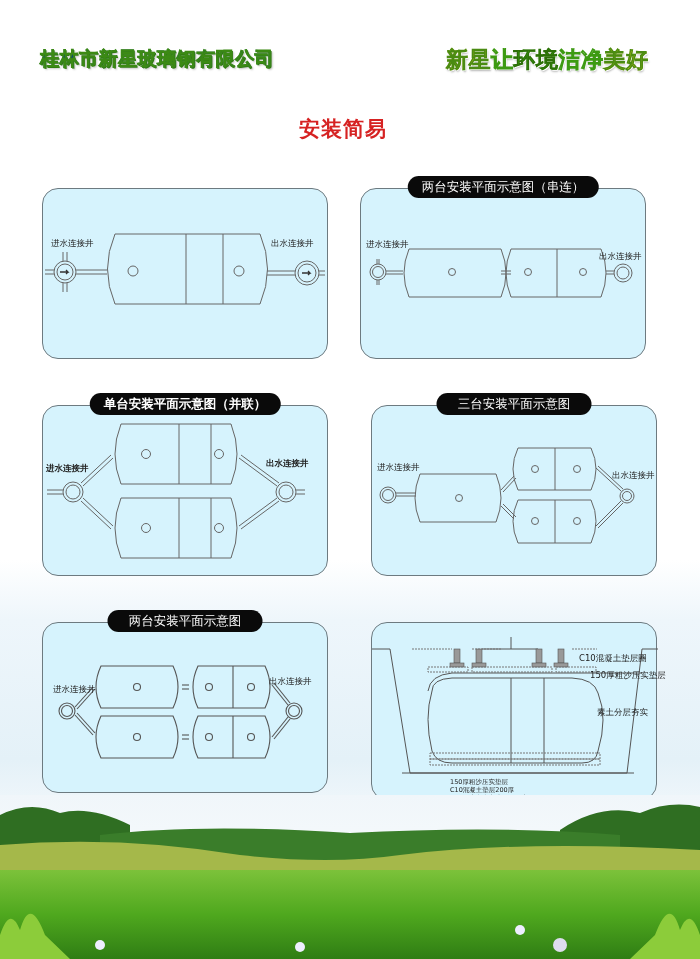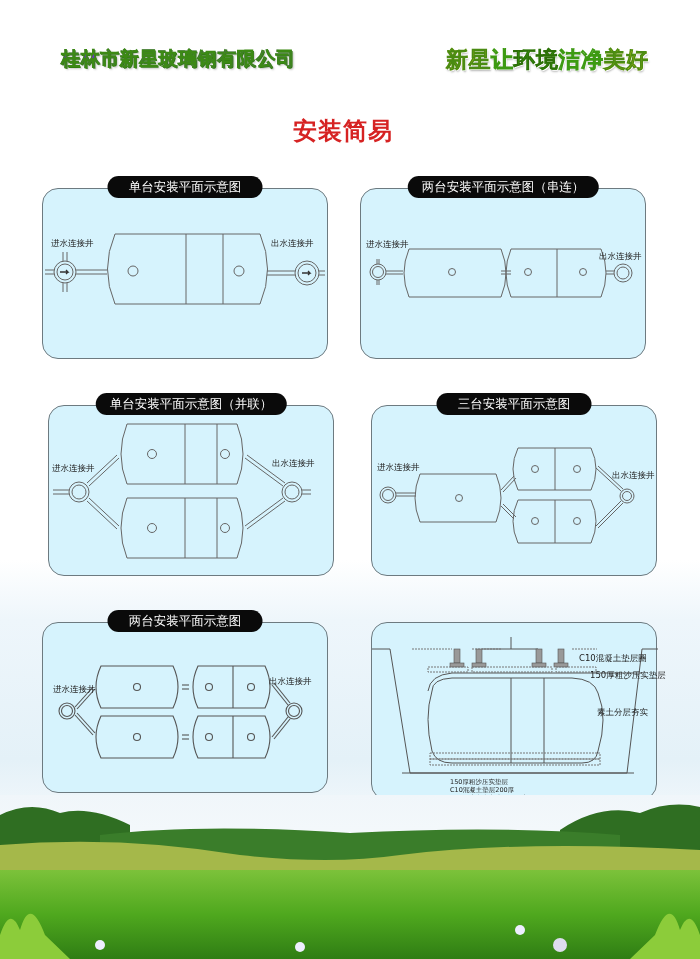--- a/index.html
+++ b/index.html
@@ -3,37 +3,37 @@
   <meta charset="utf-8">
   <style>
     * { box-sizing: border-box; margin: 0; padding: 0; }
     html, body { width: 700px; height: 959px; overflow: hidden; }
     body {
       position: relative;
       font-family: "DejaVu Sans", sans-serif;
       background: linear-gradient(to bottom, #ffffff 0px, #ffffff 560px, #eef6fb 620px, #e4f1f8 760px, #f3f8fb 820px);
     }
     .header-left {
-      position: absolute; left: 61px; top: 46px;
+      position: absolute; left: 40px; top: 46px;
       font-size: 19px; font-weight: bold; letter-spacing: 0.5px;
-      color: #6d28d9;
+      color: #0c4a6e;
       -webkit-text-stroke: 0.6px #3c8a14;
       text-shadow: 1px 1px 0 #2f7a10, 2px 2px 2px rgba(0,0,0,0.25);
     }
     .header-right {
       position: absolute; left: 446px; top: 45px;
       font-size: 22px; font-weight: bold; letter-spacing: 0.5px;
       text-shadow: 1px 1px 0 #ffffff, 1px 2px 2px rgba(0,0,0,0.3);
     }
     .header-right .y { color: #e9cf1c; -webkit-text-stroke: 0.6px #4a8b12; }
     .header-right .g { color: #3aa60f; -webkit-text-stroke: 0.4px #2d6e08; }
     .header-right .w { color: #ffffff; -webkit-text-stroke: 0.8px #3d9a12; }
     .page-title {
       position: absolute; left: 0; width: 686px; top: 115px;
-      text-align: center; font-size: 24px; font-weight: bold; color: #d62222; letter-spacing: 1px;
+      text-align: center; font-size: 21px; font-weight: bold; color: #d62222; letter-spacing: 1px;
     }
     .panel {
       position: absolute; width: 286px; height: 171px;
       background: #d6f3fd; border: 1.5px solid #6d7a80; border-radius: 16px;
     }
     .panel-label {
       position: absolute; top: -13px; left: 50%; transform: translateX(-50%);
       height: 22px; padding: 0 14px; min-width: 155px;
       background: #0a0a0a; color: #ffffff; border-radius: 11px;
       font-size: 12.5px; line-height: 22px; text-align: center; white-space: nowrap;
@@ -48,21 +48,20 @@
 <body>
 
 <div class="header-left">桂林市新星玻璃钢有限公司</div>
 <div class="header-right">
   <span class="y">新星</span><span class="w">让</span><span class="g">环境</span><span class="w">洁净</span><span class="y">美好</span>
 </div>
 
 <div class="page-title">安装简易</div>
 
 <div class="panel" style="left:42px; top:188px;">
-  <div class="panel-label">单台安装平面示意图</div>
   <svg viewBox="0 0 286 171">
     <g fill="none" stroke="#666" stroke-width="1">
       <path d="M72,45 L217,45 Q232,80 217,115 L72,115 Q57,80 72,45 Z"></path>
       <line x1="143" y1="45" x2="143" y2="115"></line>
         <line x1="180" y1="45" x2="180" y2="115"></line>
       <circle cx="90" cy="82" r="5"></circle>
         <circle cx="196" cy="82" r="5"></circle>
       <circle cx="22" cy="83" r="11"></circle>
         <circle cx="22" cy="83" r="8"></circle>
       <line x1="2" y1="81" x2="11" y2="81"></line>
@@ -110,21 +109,21 @@
       <circle cx="262" cy="84" r="9"></circle>
         <circle cx="262" cy="84" r="6"></circle>
       <line x1="245" y1="82" x2="253" y2="82"></line>
         <line x1="245" y1="85" x2="253" y2="85"></line>
     </g>
     <text class="lbl" x="5" y="58">进水连接井</text>
     <text class="lbl" x="238" y="70">出水连接井</text>
   </svg>
 </div>
 
-<div class="panel" style="left:48px; top:405px;">
+<div class="panel" style="left:42px; top:405px;font-weight:bold;">
   <div class="panel-label">单台安装平面示意图（并联）</div>
   <svg viewBox="0 0 286 171">
     <g fill="none" stroke="#666" stroke-width="1">
       <path d="M78,18 L188,18 Q200,48 188,78 L78,78 Q66,48 78,18 Z"></path>
       <line x1="136" y1="18" x2="136" y2="78"></line>
         <line x1="168" y1="18" x2="168" y2="78"></line>
       <circle cx="103" cy="48" r="4.5"></circle>
         <circle cx="176" cy="48" r="4.5"></circle>
       <path d="M78,92 L188,92 Q200,122 188,152 L78,152 Q66,122 78,92 Z"></path>
       <line x1="136" y1="92" x2="136" y2="152"></line>

